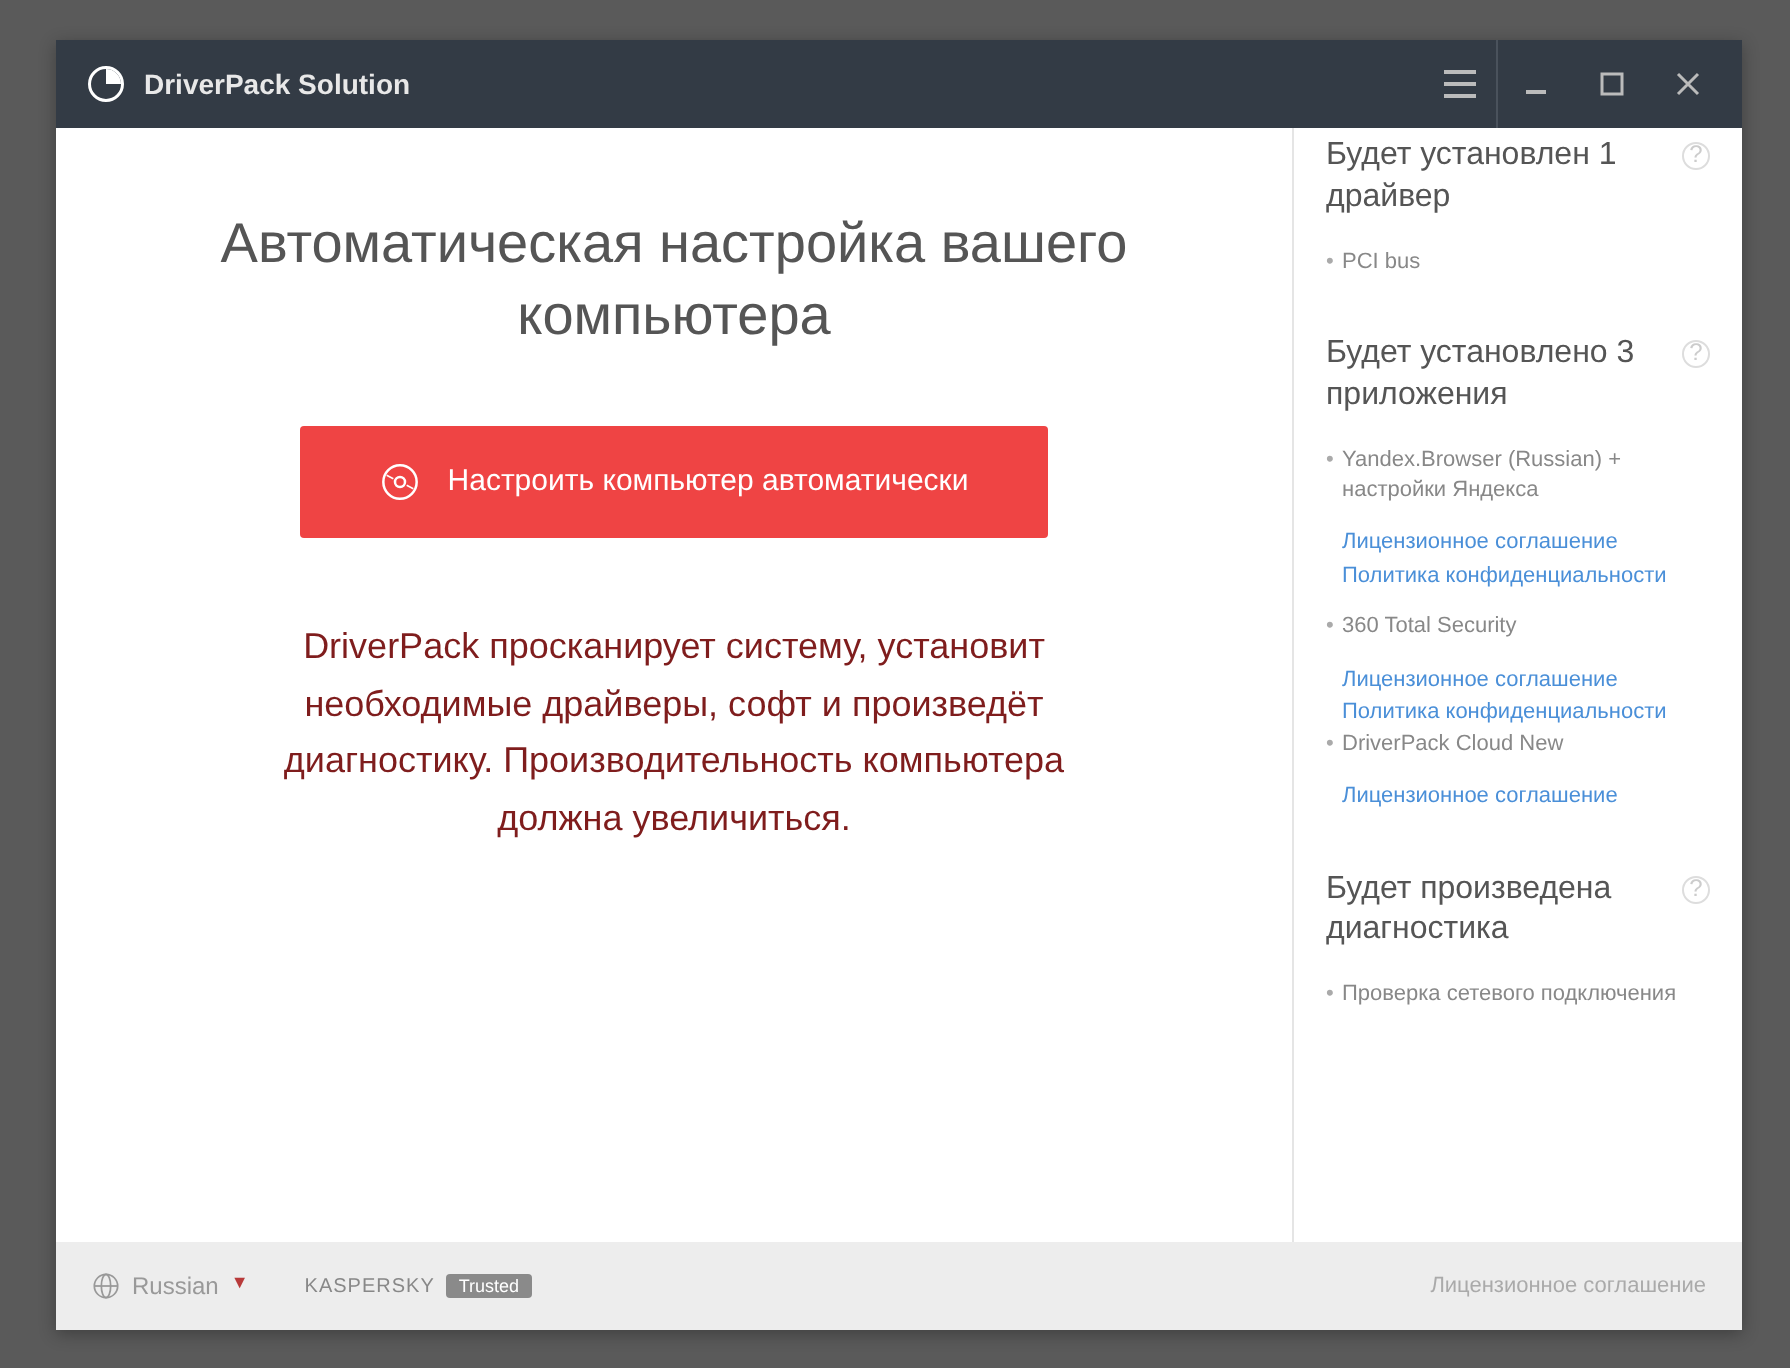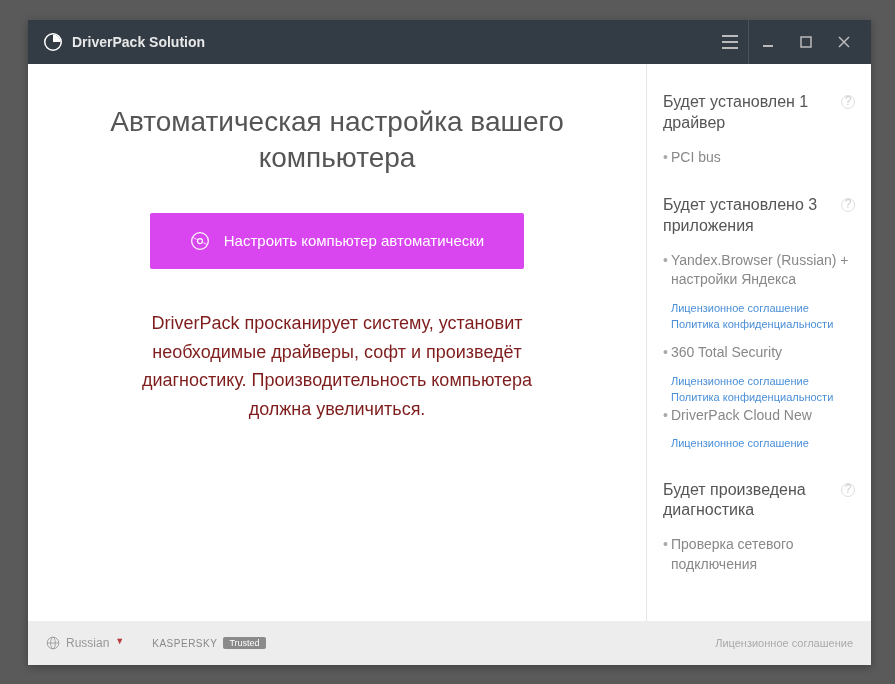--- a/index.html
+++ b/index.html
@@ -9,30 +9,30 @@
 .titlebar { height: 44px; background: #333b45; display: flex; align-items: center; padding: 0 8px 0 16px; color: #fff; }
 .logo { display: flex; align-items: center; gap: 10px; }
 .logo-icon { width: 18px; height: 18px; }
 .logo-text { font-size: 14px; font-weight: 600; color: #e8e8e8; }
 .titlebar-spacer { flex: 1; }
 .win-btn { width: 38px; height: 44px; display: flex; align-items: center; justify-content: center; cursor: pointer; color: #bbb; }
 .hamburger { border-right: 1px solid #4a525c; }
 .content { flex: 1; display: flex; overflow: hidden; }
 .main { flex: 1; display: flex; flex-direction: column; align-items: center; justify-content: flex-start; padding: 40px 60px; }
 .main-title { font-size: 28px; font-weight: 300; color: #555; text-align: center; line-height: 1.3; margin-bottom: 36px; }
-.cta { background: #d946ef; color: #fff; border: none; padding: 18px 40px; font-size: 15px; display: flex; align-items: center; gap: 14px; cursor: pointer; border-radius: 2px; margin-bottom: 40px; }
+.cta { background: #ef4444; color: #fff; border: none; padding: 18px 40px; font-size: 15px; display: flex; align-items: center; gap: 14px; cursor: pointer; border-radius: 2px; margin-bottom: 40px; }
 .cta-icon { width: 20px; height: 20px; }
 .desc { font-size: 18px; color: #7f1d1d; text-align: center; line-height: 1.6; max-width: 420px; }
-.sidebar { width: 225px; border-left: 1px solid #e5e5e5; padding: 28px 16px; overflow-y: auto; position: relative; }
+.sidebar { width: 225px; border-left: 1px solid #e5e5e5; padding: 4px 16px; overflow-y: auto; position: relative; }
 .sidebar::-webkit-scrollbar { width: 6px; }
 .sidebar::-webkit-scrollbar-thumb { background: #ccc; }
 .sb-section { margin-bottom: 28px; }
 .sb-head { font-size: 16px; font-weight: 400; color: #555; line-height: 1.3; margin-bottom: 14px; display: flex; align-items: flex-start; gap: 6px; }
 .sb-help { color: #ccc; font-size: 12px; border: 1px solid #ddd; border-radius: 50%; width: 14px; height: 14px; display: inline-flex; align-items: center; justify-content: center; flex-shrink: 0; margin-top: 3px; }
-.sb-item { font-size: 14px; color: #888; margin-bottom: 10px; line-height: 1.4; padding-left: 8px; position: relative; }
+.sb-item { font-size: 11px; color: #888; margin-bottom: 10px; line-height: 1.4; padding-left: 8px; position: relative; }
 .sb-item::before { content: "•"; position: absolute; left: 0; color: #aaa; }
 .sb-link { color: #4a8fd8; font-size: 11px; display: block; padding-left: 8px; line-height: 1.5; cursor: pointer; }
 .footer { height: 44px; background: #ededed; display: flex; align-items: center; padding: 0 18px; gap: 28px; font-size: 12px; color: #999; position: relative; }
 .lang { display: flex; align-items: flex-start; gap: 6px; cursor: pointer; }
 .lang-globe { width: 14px; height: 14px; }
 .lang-caret { font-size: 9px; color: #b83a3a; }
 .trusted { display: flex; align-items: center; gap: 6px; font-size: 10px; }
 .trusted-badge { background: #8a8a8a; color: #fff; padding: 1px 6px; border-radius: 2px; font-size: 9px; }
 .expert-wrap { position: absolute; left: 50%; transform: translateX(-50%); }
 .expert { display: flex; align-items: center; gap: 8px; padding: 6px 16px; cursor: pointer; color: #999; font-size: 12px; }

